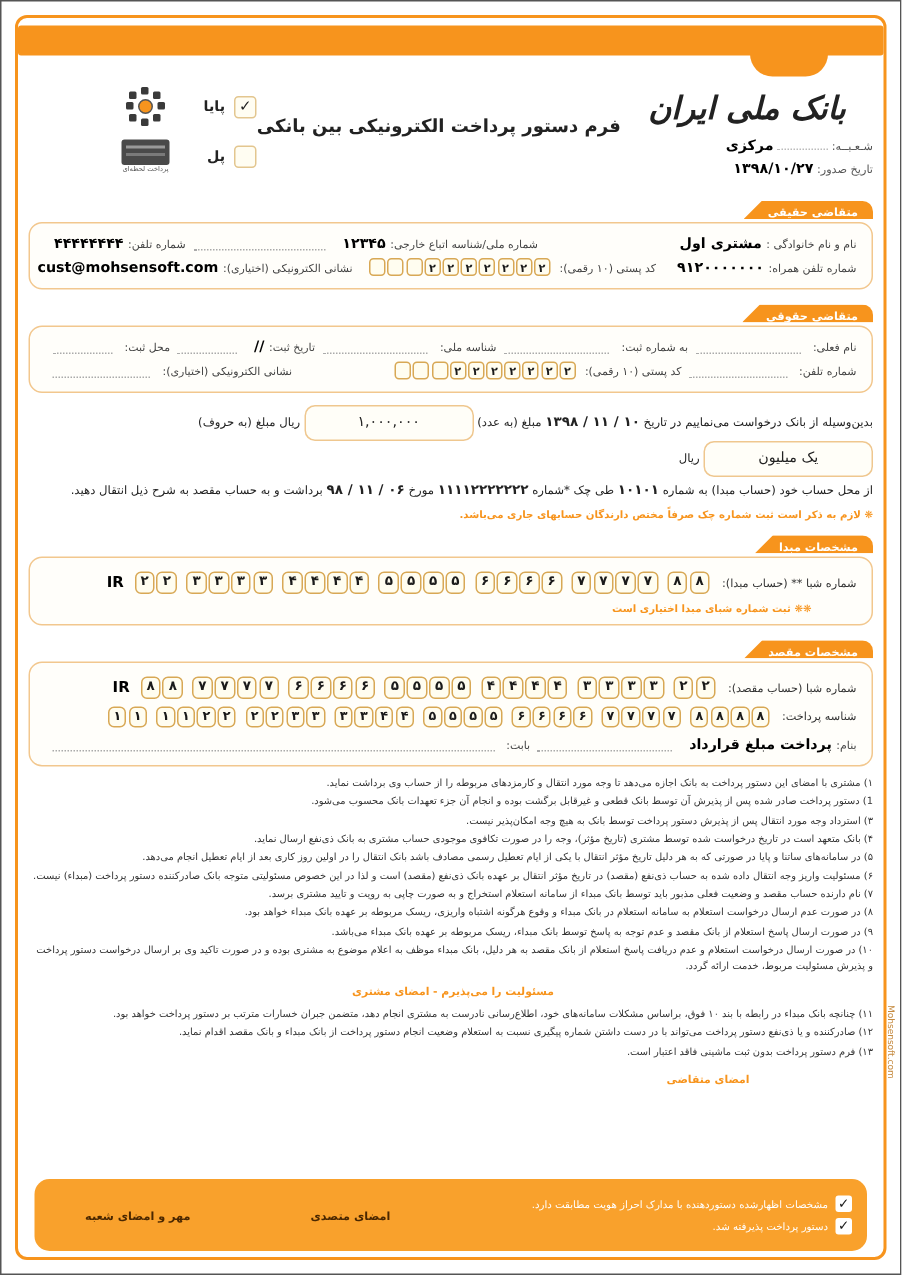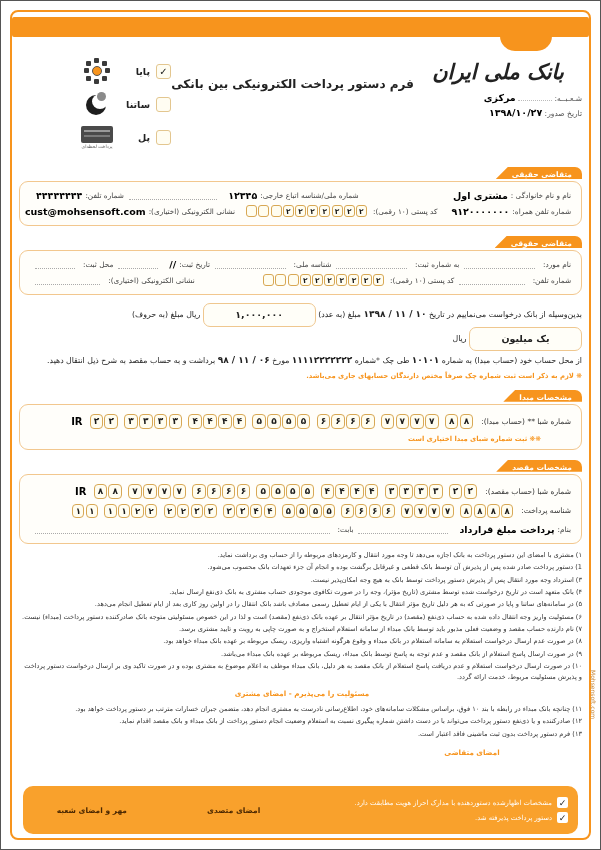--- a/index.html
+++ b/index.html
@@ -48,21 +48,21 @@
   .small .dbox{width:11px;height:12px;font-size:7.5px;border-radius:3px;}
   .pid .dbox{width:12.4px;height:14px;font-size:8.5px;}
   .ir{font-weight:bold;font-size:10px;margin:0 4px;color:#000;}
   .sheba-row{display:flex;align-items:center;margin:5px 0;}
   .sheba-row .lab{font-size:7.5px;color:#333;white-space:nowrap;margin-left:5px;font-weight:normal;}
 
   
   .req{font-size:7.8px;line-height:2.1;margin-top:8px;color:#222;}
   .req b{font-size:9px;}
   .vbox{display:inline-block;border:1.3px solid #EFC78F;border-radius:7px;background:#FFFEF8;
-      min-width:95px;padding:1px 8px;text-align:center;font-weight:bold;font-size:9.5px;vertical-align:middle;}
+      min-width:95px;padding:1px 8px;text-align:center;font-weight:normal;font-size:9.5px;vertical-align:middle;}
   .orange{color:#F7941D;font-weight:bold;}
   .note{font-size:6.8px;margin-top:2px;}
   .sheba-note{font-size:6.8px;text-align:right;padding:1px 30px 2px 0;}
 
   
   .terms{font-size:6.6px;line-height:1.65;color:#333;margin-top:6px;text-align:right;}
   .term{margin:1.5px 0;}
   .accept-line{font-size:7.2px;margin:6px 150px 6px 0;text-align:center;width:260px;}
   .applicant-line{font-size:7.2px;margin:8px 0 0 0;text-align:center;width:220px;}
 
@@ -125,31 +125,20 @@
                 <span class="d" style="left:18px;top:18px;"></span>
               <span class="d" style="left:10px;top:21px;"></span>
                 <span class="d" style="left:2px;top:18px;"></span>
               <span class="d" style="left:0;top:10px;"></span>
                 <span class="d" style="left:2px;top:3px;"></span>
             </span>
           </span>
         </div>
         <div class="ps-row">
           <span class="cb"></span>
-          <span class="ps-label">ساتنا</span>
-          <span class="ps-logo">
-            <span class="logo-satna">
-                <span class="cres"></span>
-                <span class="cut"></span>
-                <span class="dot"></span>
-              </span>
-          </span>
-        </div>
-        <div class="ps-row">
-          <span class="cb"></span>
           <span class="ps-label">پل</span>
           <span class="ps-logo">
             <span class="logo-pol">
                 <span class="l1"></span>
                 <span class="l2"></span>
               </span>
             <span class="ps-cap">پرداخت لحظه‌ای</span>
           </span>
         </div>
       </div>
@@ -188,21 +177,21 @@
           </span>
         <span class="sp"></span>
         <span class="lab">نشانی الکترونیکی (اختیاری):</span>
         <span class="val" dir="ltr">cust@mohsensoft.com</span>
       </div>
     </div>
 
     <div class="tabwrap"><span class="tab">متقاضی حقوقی</span></div>
     <div class="sec-box">
       <div class="frow">
-        <span class="lab">نام مورد:</span>
+        <span class="lab">نام فعلی:</span>
         <span class="blank"></span>
         <span class="lab">به شماره ثبت:</span>
         <span class="blank"></span>
         <span class="lab">شناسه ملی:</span>
         <span class="blank"></span>
         <span class="lab">تاریخ ثبت:</span>
         <span class="val">//</span>
         <span class="blank fix"></span>
         <span class="lab">محل ثبت:</span>
         <span class="blank fix"></span>

